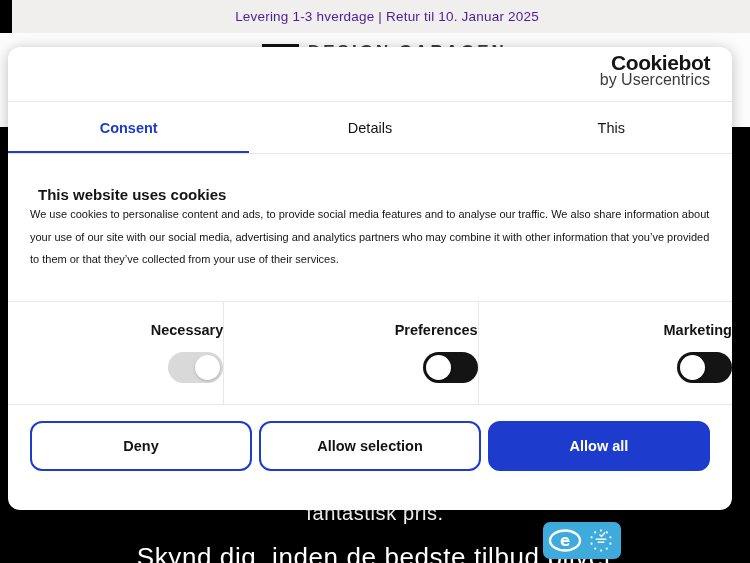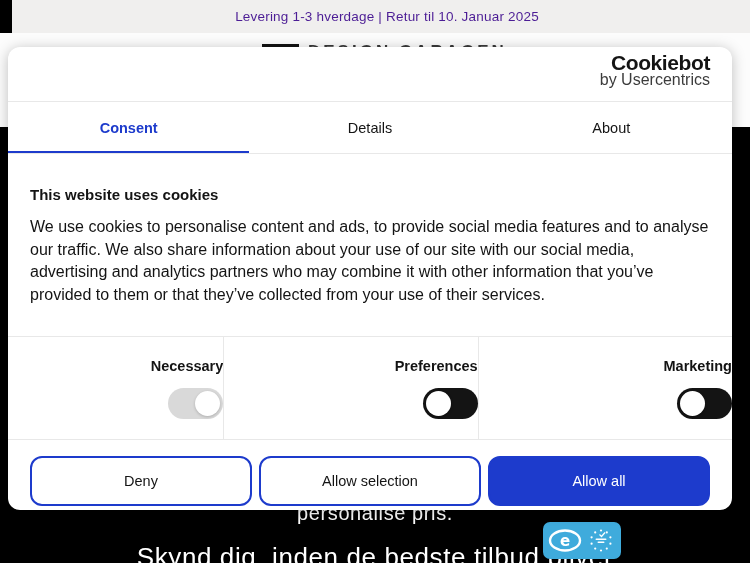--- a/index.html
+++ b/index.html
@@ -62,22 +62,22 @@
   .tabs { display:flex; height:52px; border-bottom:1px solid #e8e8e8; }
   .tab {
     flex:1; display:flex; align-items:center; justify-content:center;
     font-size:14.5px; color:#141414; cursor:pointer;
   }
   .tab.active {
     color:#1d3bcc; font-weight:700; box-shadow:inset 0 -2px 0 #1d3bcc;
   }
 
   .content { padding:0 22px; }
-  .cookie-heading { margin-top:32px; font-size:15px; font-weight:700; color:#141414; }
-  .cookie-body { margin-top:13px; font-size:16px; line-height:22.5px; color:#141414; }
+  .cookie-heading { margin-top:32px; font-size:15px; font-weight:700; color:#141414;margin-left:8px; }
+  .cookie-body { font-size:11px; line-height:22.5px; color:#141414; }
 
   .toggle-section {
     margin-top:30px; height:104px; display:flex;
     border-top:1px solid #e8e8e8; border-bottom:1px solid #e8e8e8;
   }
   .toggle-col {
     flex:1; display:flex; flex-direction:column; align-items:flex-end; justify-content:center; gap:14px;
   }
   .toggle-col + .toggle-col { border-left:1px solid #e8e8e8;padding-left:38px; }
   .toggle-label { font-size:14.5px; font-weight:700; color:#141414; }
@@ -88,21 +88,21 @@
     background:#fff; box-shadow:0 1px 3px rgba(0,0,0,.35);
   }
   .switch.on-disabled { background:#d9d9d9; cursor:default; }
   .switch.on-disabled .knob { right:3px; box-shadow:0 1px 3px rgba(0,0,0,.2); }
   .switch.off { background:#141414; }
   .switch.off .knob { left:3px; }
 
   .buttons { display:flex; gap:7px; padding:16px 22px 0 22px; }
   .btn {
     flex:1; height:50px; border-radius:12px; font-family:"Liberation Sans", sans-serif;
-    font-size:14.5px; font-weight:400; cursor:pointer;
+    font-size:14.5px; font-weight:700; cursor:pointer;
   }
   .btn.outline { background:#fff; border:2px solid #1d3bcc; color:#141414; }
   .btn.primary { background:#1d3bcc; border:2px solid #1d3bcc; color:#fff; }
 </style>
 </head>
 <body>
 
 <div class="page">
 
   <div class="topbar">
@@ -110,21 +110,21 @@
   </div>
 
   <div class="site-header">
     <div class="logo-row">
       <div class="logo-mark"></div>
       <div class="logo-text">DESIGN GARAGEN</div>
     </div>
   </div>
 
   <div class="hero">
-    <div class="hero-line1">personalise pris.</div>
+    <div class="hero-line1">fantastisk pris.</div>
     <div class="hero-line2">Skynd dig, inden de bedste tilbud bliver</div>
     <div class="trust-badge">
       <svg width="74" height="33" viewBox="0 0 74 33">
         <ellipse cx="20" cy="16.5" rx="15" ry="10" fill="none" stroke="#ffffff" stroke-width="2.4"></ellipse>
         <text x="20" y="22" text-anchor="middle" fill="#ffffff" font-family="DejaVu Sans, sans-serif" font-size="15" font-weight="bold">e</text>
         <g fill="#ffffff">
           <circle cx="56" cy="6.5" r="1.1"></circle>
             <circle cx="61.8" cy="8.4" r="1.1"></circle>
             <circle cx="65.4" cy="13.3" r="1.1"></circle>
           <circle cx="65.4" cy="19.7" r="1.1"></circle>
@@ -147,21 +147,21 @@
     <div class="brand-row">
       <div class="brand">
         <div class="brand-name">Cookiebot</div>
         <div class="brand-byline">by Usercentrics</div>
       </div>
     </div>
 
     <div class="tabs">
       <div class="tab active">Consent</div>
       <div class="tab">Details</div>
-      <div class="tab">About</div>
+      <div class="tab">This</div>
     </div>
 
     <div class="content">
       <div class="cookie-heading">This website uses cookies</div>
       <div class="cookie-body">We use cookies to personalise content and ads, to provide social media features and to analyse our traffic. We also share information about your use of our site with our social media, advertising and analytics partners who may combine it with other information that you’ve provided to them or that they’ve collected from your use of their services.</div>
     </div>
 
     <div class="toggle-section">
       <div class="toggle-col">
         <div class="toggle-label">Necessary</div>

